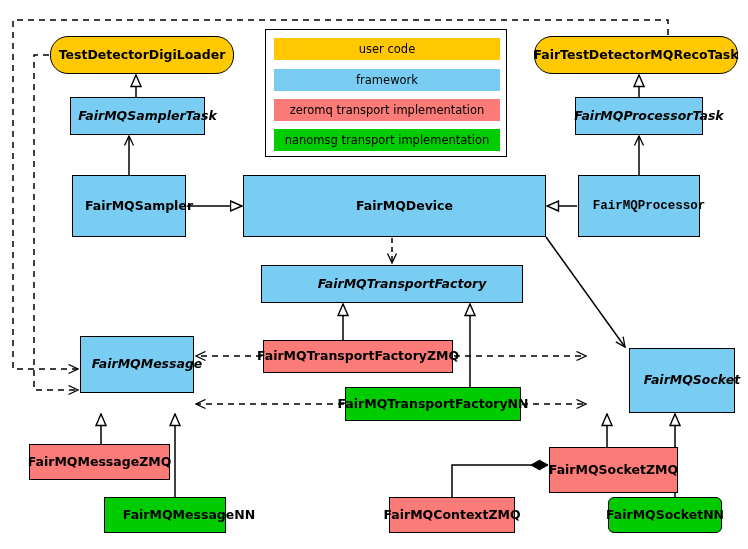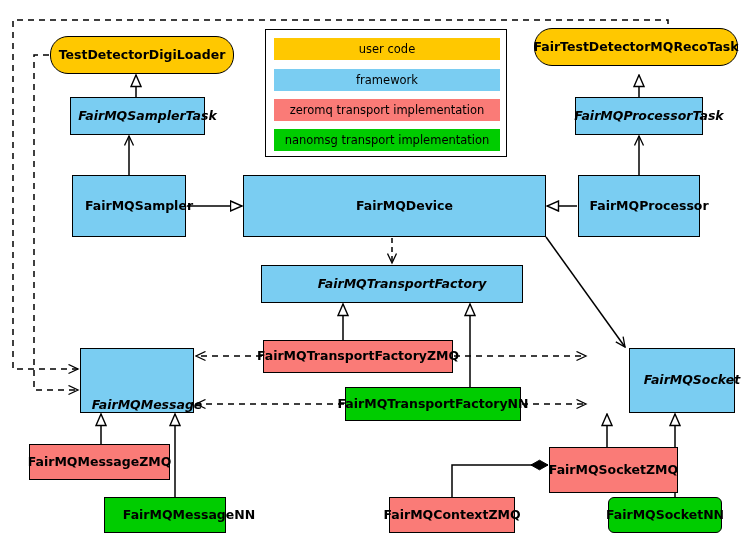--- a/index.html
+++ b/index.html
@@ -114,39 +114,39 @@
       </div>
       <div class="node c-framework italic" style="left: 70px; top: 97px; width: 135px; height: 38px;">
         <span>FairMQSamplerTask</span>
       </div>
       <div class="node c-framework" style="left: 72px; top: 175px; width: 114px; height: 62px;">
         <span>FairMQSampler</span>
       </div>
       <div class="node c-framework" style="left: 243px; top: 175px; width: 303px; height: 62px;">
         <span>FairMQDevice</span>
       </div>
-      <div class="node c-user" style="left: 534px; top: 28px; width: 204px; height: 38px;">
+      <div class="node c-user" style="left: 534px; top: 36px; width: 204px; height: 38px;">
         <span>FairTestDetectorMQRecoTask</span>
       </div>
       <div class="node c-framework italic" style="left: 575px; top: 97px; width: 128px; height: 38px;">
         <span>FairMQProcessorTask</span>
       </div>
-      <div class="node c-framework" style="left: 578px; top: 175px; width: 122px; height: 62px;">
+      <div class="node c-framework" style="left: 578px; top: 175px; width: 122px; height: 62px; font-family: Liberation Mono, monospace;">
         <span>FairMQProcessor</span>
       </div>
       <div class="node c-framework italic" style="left: 261px; top: 265px; width: 262px; height: 38px;">
         <span>FairMQTransportFactory</span>
       </div>
       <div class="node c-zmq" style="left: 263px; top: 340px; width: 190px; height: 33px;">
         <span>FairMQTransportFactoryZMQ</span>
       </div>
       <div class="node c-nn" style="left: 345px; top: 387px; width: 176px; height: 34px;">
         <span>FairMQTransportFactoryNN</span>
       </div>
-      <div class="node c-framework italic" style="left: 80px; top: 348px; width: 114px; height: 65px; align-items: flex-end;">
+      <div class="node c-framework italic" style="left: 80px; top: 336px; width: 114px; height: 57px;">
         <span>FairMQMessage</span>
       </div>
       <div class="node c-zmq" style="left: 29px; top: 444px; width: 141px; height: 36px;">
         <span>FairMQMessageZMQ</span>
       </div>
       <div class="node c-nn" style="left: 104px; top: 497px; width: 122px; height: 36px; padding-left: 48px;">
         <span>FairMQMessageNN</span>
       </div>
       <div class="node c-framework italic" style="left: 588px; top: 348px; width: 106px; height: 65px; margin-left: 41px;">
         <span>FairMQSocket</span>

